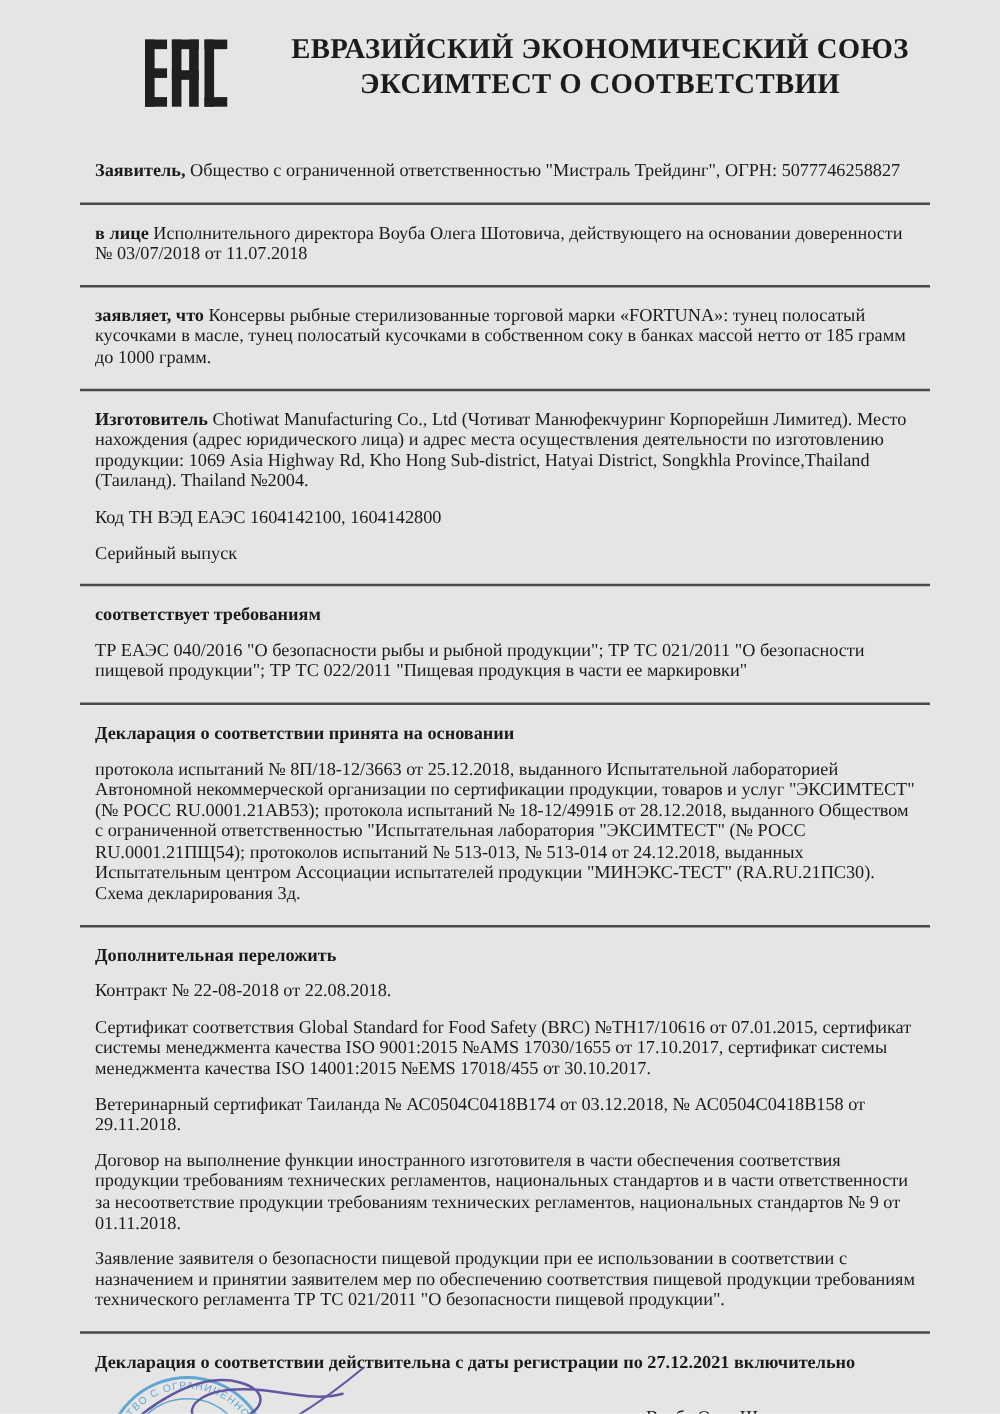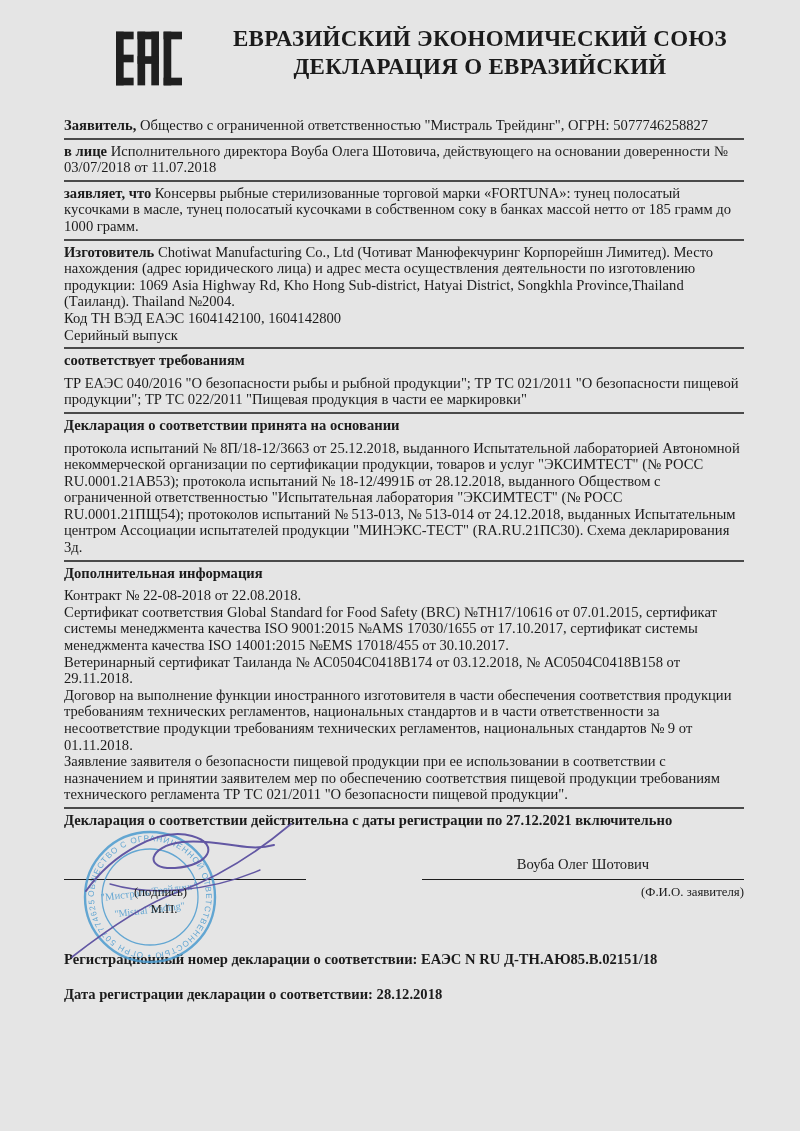--- a/index.html
+++ b/index.html
@@ -9,21 +9,21 @@
     padding:20px 56px 0 64px;background:#e5e5e5;position:relative;
     font-family:"Liberation Serif","DejaVu Serif",serif;
     font-size:14.6px;line-height:16.6px;color:#1b1b1b;
   }
   .doc-header{position:relative;height:88px;margin-bottom:6px;}
   .eac-logo{position:absolute;left:52px;top:3px;}
   .titles{margin-left:152px;text-align:center;padding-top:5px;}
   .t1,.t2{font-weight:bold;font-size:23px;line-height:28px;letter-spacing:.3px;white-space:nowrap;}
   .sec{border-bottom:2px solid #4a4a4a;padding:3px 0 4px;}
   .sec.noline{border-bottom:none;}
-  .sec p{margin:0;}
+  .sec p{margin:12px;}
   .sec p.head{font-weight:bold;margin-bottom:6px;}
   b.lead{font-weight:bold;}
   
   .sig{position:relative;height:100px;margin-top:2px;}
   .sigline{position:absolute;top:44px;border-top:1.7px solid #1d1d1d;height:0;}
   .line-left{left:0;width:242px;}
   .line-right{left:358px;width:322px;}
   .sig .name{position:absolute;left:358px;top:21px;width:322px;text-align:center;z-index:3;}
   .sig .fio{position:absolute;left:358px;top:49px;width:322px;text-align:right;font-size:12.8px;z-index:3;}
   .sig .podpis{position:absolute;left:70px;top:49px;width:90px;font-size:12.8px;z-index:3;}
@@ -54,21 +54,21 @@
           <rect x="28" y="32" width="28" height="10"></rect>
 
           <rect x="62" y="0" width="10" height="70"></rect>
           <rect x="62" y="0" width="24" height="10"></rect>
           <rect x="62" y="60" width="24" height="10"></rect>
         </g>
       </svg>
     </div>
     <div class="titles">
       <div class="t1">ЕВРАЗИЙСКИЙ ЭКОНОМИЧЕСКИЙ СОЮЗ</div>
-      <div class="t2">ДЕКЛАРАЦИЯ О ЕВРАЗИЙСКИЙ</div>
+      <div class="t2">ЭКСИМТЕСТ О СООТВЕТСТВИИ</div>
     </div>
   </header>
 
   <section class="sec">
     <p><b class="lead">Заявитель,</b> <span>Общество с ограниченной ответственностью "Мистраль Трейдинг", ОГРН: 5077746258827</span></p>
   </section>
 
 
   <section class="sec">
     <p><b class="lead">в лице</b> <span>Исполнительного директора Воуба Олега Шотовича, действующего на основании доверенности № 03/07/2018 от 11.07.2018</span></p>
@@ -88,21 +88,21 @@
     <p class="head">соответствует требованиям</p>
     <p>ТР ЕАЭС 040/2016 "О безопасности рыбы и рыбной продукции"; ТР ТС 021/2011 "О безопасности пищевой продукции"; ТР ТС 022/2011 "Пищевая продукция в части ее маркировки"</p>
   </section>
 
   <section class="sec">
     <p class="head">Декларация о соответствии принята на основании</p>
     <p>протокола испытаний № 8П/18-12/3663 от 25.12.2018, выданного Испытательной лабораторией Автономной некоммерческой организации по сертификации продукции, товаров и услуг "ЭКСИМТЕСТ" (№ РОСС RU.0001.21АВ53); протокола испытаний № 18-12/4991Б от 28.12.2018, выданного Обществом с ограниченной ответственностью "Испытательная лаборатория "ЭКСИМТЕСТ" (№ РОСС RU.0001.21ПЩ54); протоколов испытаний № 513-013, № 513-014 от 24.12.2018, выданных Испытательным центром Ассоциации  испытателей продукции "МИНЭКС-ТЕСТ" (RA.RU.21ПС30). Схема декларирования 3д.</p>
   </section>
 
   <section class="sec">
-    <p class="head">Дополнительная информация</p>
+    <p class="head">Дополнительная переложить</p>
     <p>Контракт № 22-08-2018 от 22.08.2018.</p>
     <p>Сертификат соответствия Global Standard for Food Safety (BRC) №TH17/10616 от  07.01.2015, сертификат системы менеджмента качества ISO 9001:2015  №AMS 17030/1655 от 17.10.2017, сертификат  системы менеджмента качества ISO 14001:2015 №EMS 17018/455 от 30.10.2017.</p>
     <p>Ветеринарный сертификат Таиланда № АС0504С0418В174 от 03.12.2018, № АС0504С0418В158 от 29.11.2018.</p>
     <p>Договор на выполнение функции иностранного изготовителя в части обеспечения соответствия продукции требованиям технических регламентов, национальных стандартов и в части ответственности за несоответствие продукции требованиям технических регламентов, национальных стандартов № 9 от 01.11.2018.</p>
     <p>Заявление заявителя о безопасности пищевой продукции при ее использовании в соответствии с назначением и принятии заявителем мер по обеспечению соответствия пищевой продукции требованиям технического регламента ТР ТС 021/2011 "О безопасности пищевой продукции".</p>
   </section>
 
   <section class="sec noline">
     <p class="head" style="margin-bottom:0;">Декларация о соответствии  действительна с даты регистрации по 27.12.2021 включительно</p>
   </section>

